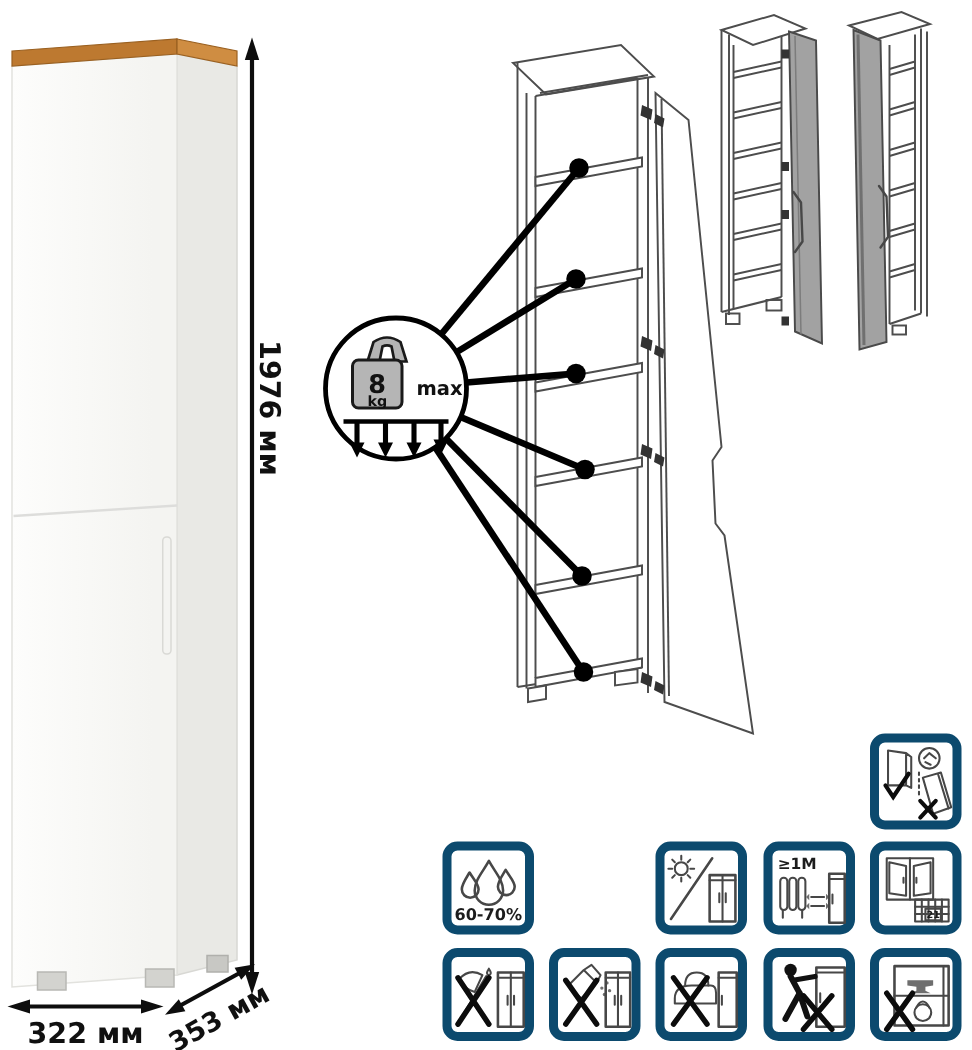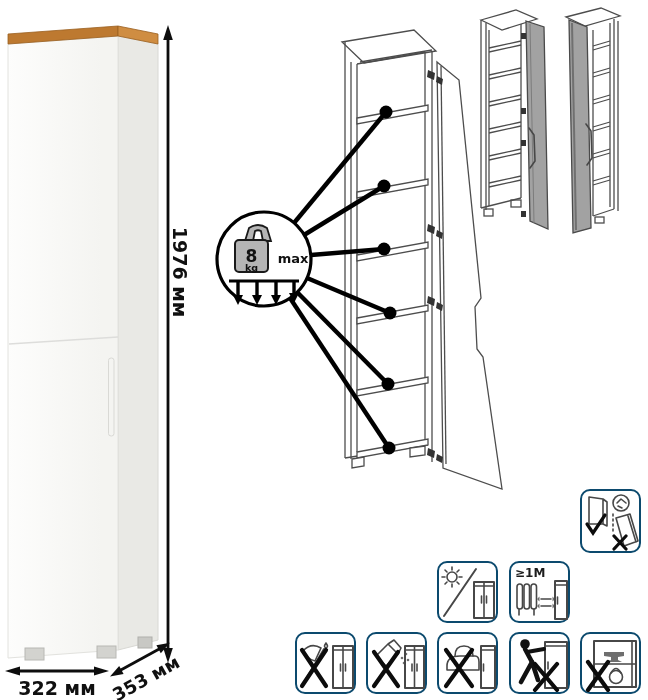--- a/index.html
+++ b/index.html
@@ -13,21 +13,21 @@
   .lnw{stroke:#4d4d4d;stroke-width:1.3;fill:#ffffff;}
   .blk{stroke:#000;stroke-width:4.4;fill:none;}
   .dot{fill:#000;}
   .hinge{fill:#333;stroke:none;}
   .ic{stroke:#474747;stroke-width:2;fill:none;stroke-linecap:round;stroke-linejoin:round;}
   .icn{stroke:#474747;stroke-width:1.6;fill:none;stroke-linecap:round;stroke-linejoin:round;}
   .icf{fill:#6e6e6e;stroke:none;}
   .x{stroke:#0c0c0c;stroke-width:4.2;fill:none;stroke-linecap:round;}
   .x3{stroke:#0c0c0c;stroke-width:3.2;fill:none;stroke-linecap:round;}
   .tl{font-weight:bold;fill:#1c1c1c;}
-  .tile{position:absolute;width:61px;height:62px;background:#fff;border:2px solid #0c4a6e;
+  .tile{position:absolute;width:61px;height:62px;background:#fff;border:6px solid #0c4a6e;
         border-radius:10px;box-sizing:border-box;}
   .tile svg{position:static;width:100%;height:100%;}
   .tile.tall{height:64px;}
 </style>
 </head>
 <body>
 
 <div class="stage">
 
   <svg style="left:0;top:0" width="210" height="700" viewBox="0 0 210 700">
@@ -208,20 +208,28 @@
       <path class="icn" d="M7,6 L21,8 L21,33 L7,33 Z M21,8 L25,11 L25,35 L21,33"></path>
       <path class="x3" d="M5,33 L11,42 L23,24" stroke-width="3"></path>
       <circle class="icn" cx="39" cy="12" r="8"></circle>
       <path class="icn" d="M35,12 l4,-4 l5,4 M36,15 l4,2"></path>
       <path class="icn" d="M34,27 L48,23 L56,50 L42,55 Z M46,25 L54,51"></path>
       <line class="icn" x1="31" y1="23" x2="31" y2="41" stroke-dasharray="2,3"></line>
       <path class="x3" d="M32,45 L44,58 M44,45 L32,58"></path>
     </svg>
   </div>
 
+  <div class="tile" style="left:295px;top:561px">
+    <svg viewBox="0 0 57 58">
+      <path class="ic" d="M29,8 C24,17 18,23 18,31 a11,11 0 0 0 22,0 C40,23 34,17 29,8 Z"></path>
+      <path class="ic" d="M14,17 C11,22 8,26 8,30 a6.5,6.5 0 0 0 13,0 C21,26 17,22 14,17 Z"></path>
+      <path class="ic" d="M42,15 C39,20 36,24 36,28 a6.5,6.5 0 0 0 13,0 C49,24 45,20 42,15 Z"></path>
+      <text class="tl" x="28.5" y="54" text-anchor="middle" style="font-size:12.5px">60-70%</text>
+    </svg>
+  </div>
 
 
   <div class="tile" style="left:437px;top:561px">
     <svg viewBox="0 0 57 58">
       <circle class="icn" cx="13" cy="14" r="5"></circle>
       <path class="icn" d="M13,4 v3 M13,21 v3 M3,14 h3 M20,14 h3 M6,7 l2,2 M18,19 l2,2 M6,21 l2,-2 M18,9 l2,-2"></path>
       <line class="ic" x1="5" y1="53" x2="37" y2="6"></line>
       <rect class="ic" x="35" y="19" width="20" height="36"></rect>
       <path class="icn" d="M35,23 h20 M45,19 v36 M42.5,33 v7 M47.5,33 v7"></path>
     </svg>
@@ -235,20 +243,34 @@
       <rect class="icn" x="20" y="21" width="5.5" height="25" rx="2.7"></rect>
       <path class="icn" d="M8,46 v6 M23,46 v6"></path>
       <path class="icn" d="M30,36 h10 M30,43 h10"></path>
       <path class="icf" d="M30,36 l-4,0 2.5,-2.5 0,5 -2.5,-2.5 Z M40,36 l4,0 -2.5,-2.5 0,5 2.5,-2.5 Z"></path>
       <path class="icf" d="M30,43 l-4,0 2.5,-2.5 0,5 -2.5,-2.5 Z M40,43 l4,0 -2.5,-2.5 0,5 2.5,-2.5 Z"></path>
       <rect class="ic" x="44" y="18" width="12" height="38"></rect>
       <path class="icn" d="M44,22 h12 M46.5,34 v7"></path>
     </svg>
   </div>
 
+  <div class="tile" style="left:580px;top:561px">
+    <svg viewBox="0 0 57 58">
+      <rect class="icn" x="6" y="6" width="36" height="32"></rect>
+      <line class="icn" x1="24" y1="6" x2="24" y2="38"></line>
+      <path class="icn" d="M8,9 L21,12 L21,35 L8,33 Z M27,12 L40,9 L40,33 L27,35 Z"></path>
+      <path class="icn" d="M19,21 v4 M29,21 v4"></path>
+      <g>
+        <rect class="icn" x="28" y="38" width="26" height="17" fill="#fff"></rect>
+        <path class="icn" d="M33.2,38 v17 M38.4,38 v17 M43.6,38 v17 M48.8,38 v17 M28,43.6 h26 M28,49.2 h26"></path>
+        <rect class="icn" x="36" y="45" width="12" height="9" stroke-width="1.8" fill="#fff"></rect>
+        <text class="tl" x="42" y="52.6" text-anchor="middle" style="font-size:7.5px">21</text>
+      </g>
+    </svg>
+  </div>
 
   <div class="tile" style="left:295px;top:632px">
     <svg viewBox="0 0 57 58">
       <line class="ic" x1="9" y1="45" x2="27" y2="15"></line>
       <path class="icn" d="M6,17 Q14,8 24,14 L18,27 Q10,25 6,17 Z"></path>
       <path class="icn" d="M29,9 c-2,3 -2,4 0,5 c2,-1 2,-2 0,-5 Z"></path>
       <path class="x" d="M5,16 L29,52 M29,16 L5,52"></path>
       <rect class="ic" x="36" y="12" width="20" height="42"></rect>
       <path class="icn" d="M36,16 h20 M46,12 v42 M43.5,30 v7 M48.5,30 v7"></path>
     </svg>

